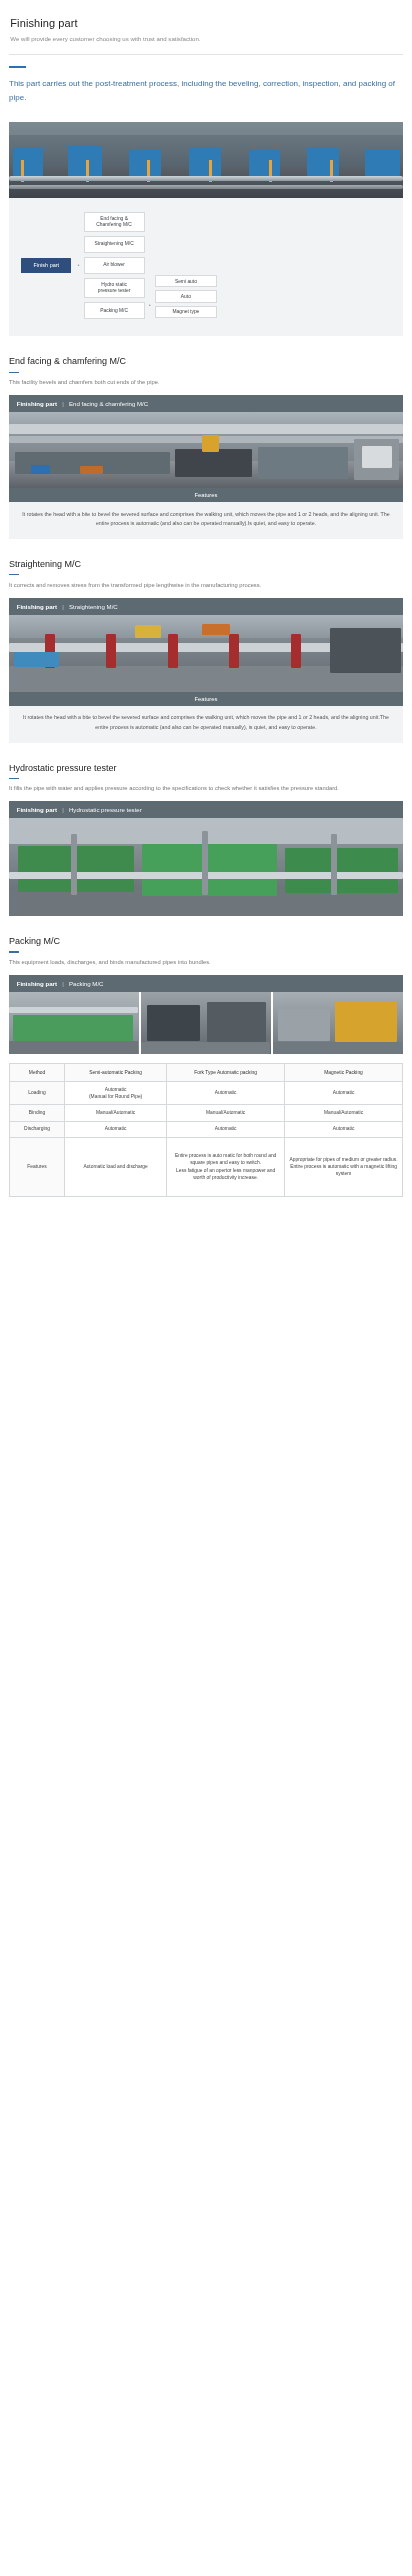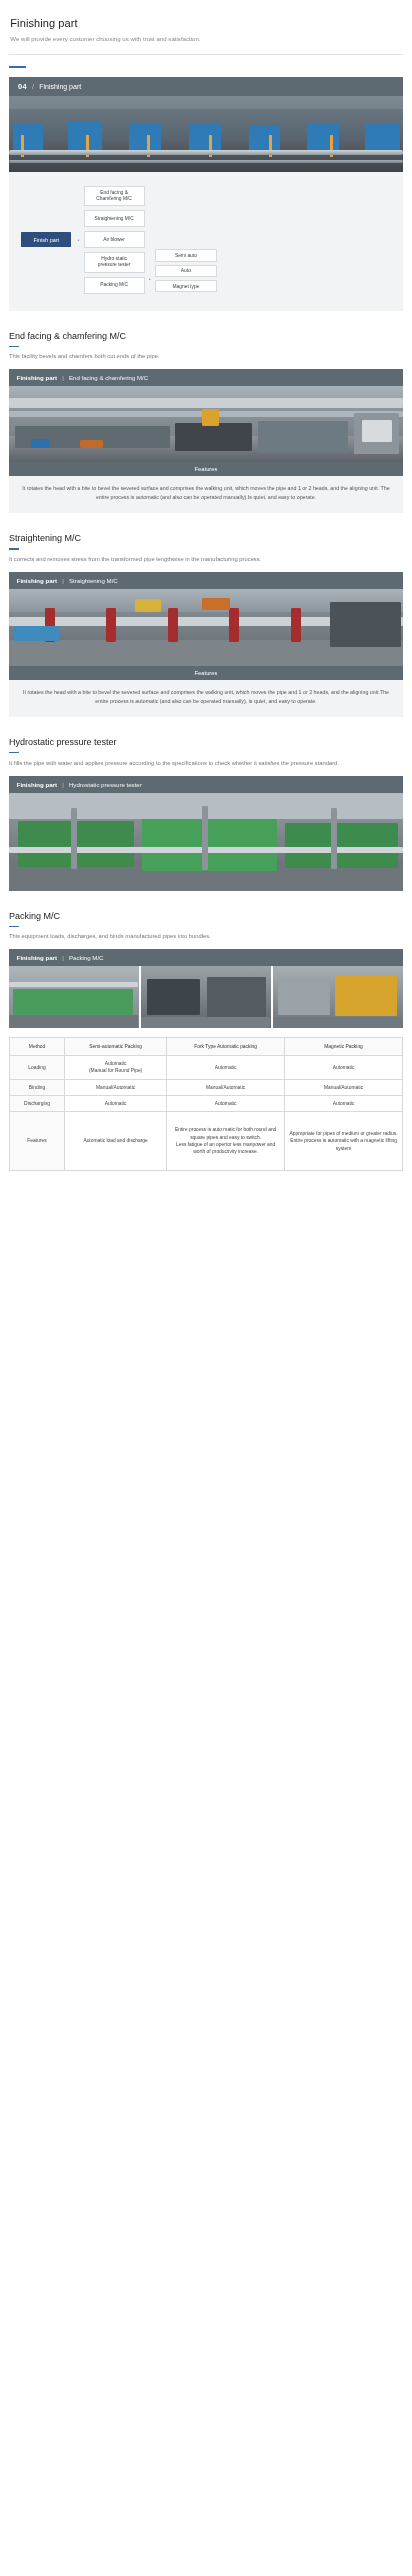--- a/index.html
+++ b/index.html
@@ -269,26 +269,22 @@
 <body>
 
 <div class="page">
 
   <div class="intro">
     <h1>Finishing part</h1>
     <p>We will provide every customer choosing us with trust and satisfaction.</p>
   </div>
   <hr class="hr-thin">
   <div class="accent-bar"></div>
-
-  <div class="hero-head">
-    <span class="num">04</span>
-    <span class="sep">/</span>
-    <span class="ttl">Finishing part</span>
-  </div>
+  <p class="lead">This part carries out the post-treatment process, including the beveling, correction, inspection, and packing of pipe.</p>
+
 
   <div class="hero-photo">
     <div class="beam"></div>
     <div class="floor"></div>
     <div class="mach" style="left:3.9px;  width:30px; height:28px;"></div>
     <div class="mach" style="left:59px; width:34px; height:30px;"></div>
     <div class="mach" style="left:120px;width:32px; height:27px;"></div>
     <div class="mach" style="left:180px;width:32px; height:28px;"></div>
     <div class="mach" style="left:240px;width:31px; height:26px;"></div>
     <div class="mach" style="left:298px;width:32px; height:28px;"></div>

